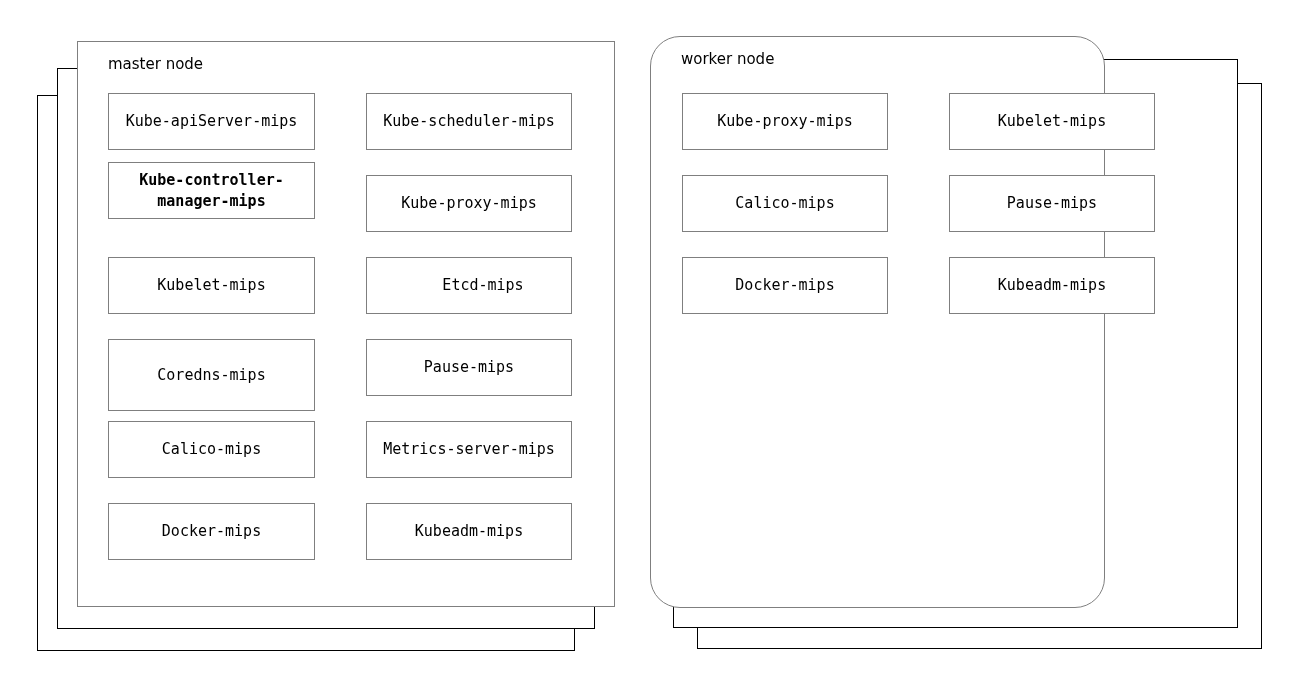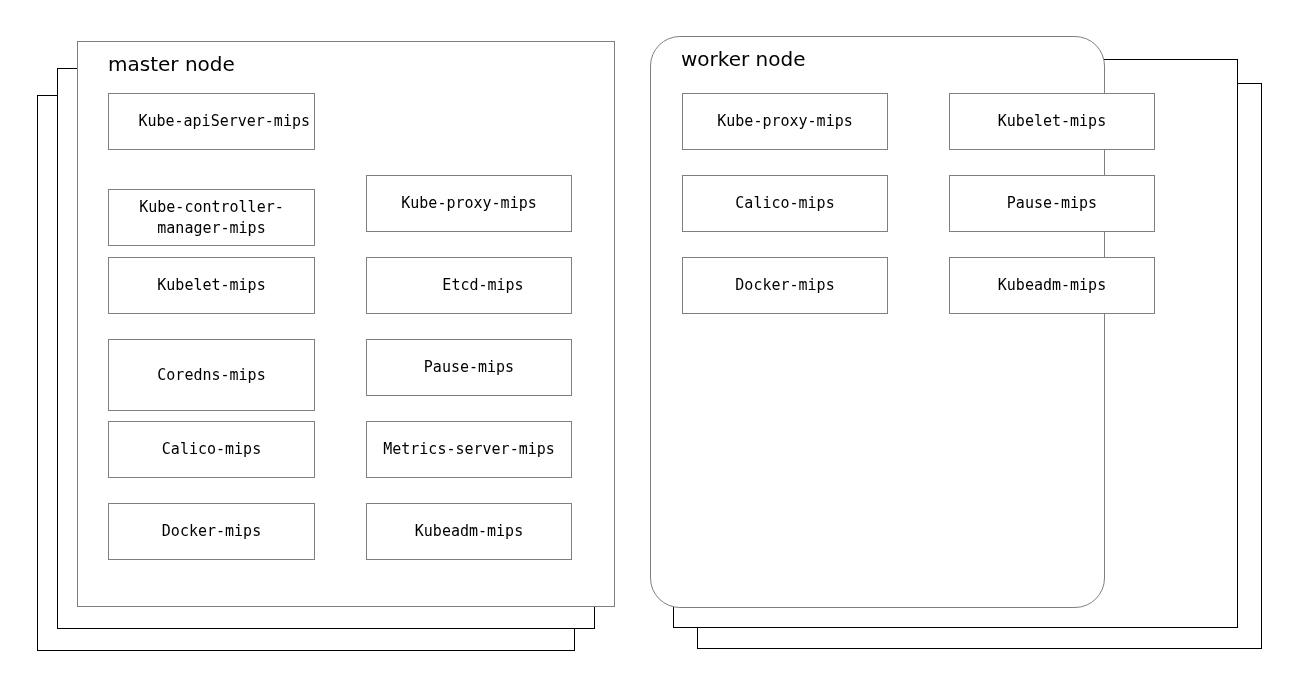--- a/index.html
+++ b/index.html
@@ -38,21 +38,21 @@
     background: #ffffff;
     border: 1px solid #7f7f7f;
     box-sizing: border-box;
   }
 
   .node-title {
     position: absolute;
     left: 30px;
     top: 10px;
     font-family: "DejaVu Sans", sans-serif;
-    font-size: 20px;
+    font-size: 15px;
     line-height: 24px;
     color: #0d0d0d;
     white-space: nowrap;
   }
 
   
   .comp-box {
     position: absolute;
     background: #ffffff;
     border: 1px solid #7f7f7f;
@@ -74,37 +74,40 @@
 </style>
 </head>
 <body>
 
 <div id="canvas">
     <div class="stack-rect" style="left: 37px; top: 95px; width: 538px; height: 556px; border-color: rgb(0, 0, 0); z-index: 0;"></div>
     <div class="stack-rect" style="left: 57px; top: 68px; width: 538px; height: 561px; border-color: rgb(0, 0, 0); z-index: 1;"></div>
     <div class="node-frame" style="left: 77px; top: 41px; width: 538px; height: 566px; border-color: rgb(127, 127, 127); z-index: 5;">
       <div class="node-title" style="color: rgb(0, 0, 0);">master node</div>
     </div>
-    <div class="comp-box" style="left: 108px; top: 93px; width: 207px; height: 57px; border-color: rgb(127, 127, 127); z-index: 6; justify-content: flex-end;">
+    <div class="comp-box" style="left: 108px; top: 93px; width: 207px; height: 57px; border-color: rgb(127, 127, 127); z-index: 6;">
       <span class="comp-label" style="color: rgb(0, 0, 0);">Kube-apiServer-mips</span>
     </div>
-    <div class="comp-box" style="left: 108px; top: 189px; width: 207px; height: 57px; border-color: rgb(127, 127, 127); z-index: 6;">
+    <div class="comp-box" style="left: 108px; top: 162px; width: 207px; height: 57px; border-color: rgb(127, 127, 127); z-index: 6; font-weight: bold;">
       <span class="comp-label" style="color: rgb(0, 0, 0);">Kube-controller-manager-mips</span>
     </div>
     <div class="comp-box" style="left: 108px; top: 257px; width: 207px; height: 57px; border-color: rgb(127, 127, 127); z-index: 6;">
       <span class="comp-label" style="color: rgb(0, 0, 0);">Kubelet-mips</span>
     </div>
     <div class="comp-box" style="left: 108px; top: 339px; width: 207px; height: 72px; border-color: rgb(127, 127, 127); z-index: 6;">
       <span class="comp-label" style="color: rgb(0, 0, 0);">Coredns-mips</span>
     </div>
     <div class="comp-box" style="left: 108px; top: 421px; width: 207px; height: 57px; border-color: rgb(127, 127, 127); z-index: 6;">
       <span class="comp-label" style="color: rgb(0, 0, 0);">Calico-mips</span>
     </div>
     <div class="comp-box" style="left: 108px; top: 503px; width: 207px; height: 57px; border-color: rgb(127, 127, 127); z-index: 6;">
       <span class="comp-label" style="color: rgb(0, 0, 0);">Docker-mips</span>
+    </div>
+    <div class="comp-box" style="left: 366px; top: 93px; width: 206px; height: 57px; border-color: rgb(127, 127, 127); z-index: 6;">
+      <span class="comp-label" style="color: rgb(0, 0, 0);">Kube-scheduler-mips</span>
     </div>
     <div class="comp-box" style="left: 366px; top: 175px; width: 206px; height: 57px; border-color: rgb(127, 127, 127); z-index: 6;">
       <span class="comp-label" style="color: rgb(0, 0, 0);">Kube-proxy-mips</span>
     </div>
     <div class="comp-box" style="left: 366px; top: 257px; width: 206px; height: 57px; border-color: rgb(127, 127, 127); z-index: 6; padding-left: 28px;">
       <span class="comp-label" style="color: rgb(0, 0, 0);">Etcd-mips</span>
     </div>
     <div class="comp-box" style="left: 366px; top: 339px; width: 206px; height: 57px; border-color: rgb(127, 127, 127); z-index: 6;">
       <span class="comp-label" style="color: rgb(0, 0, 0);">Pause-mips</span>
     </div>

